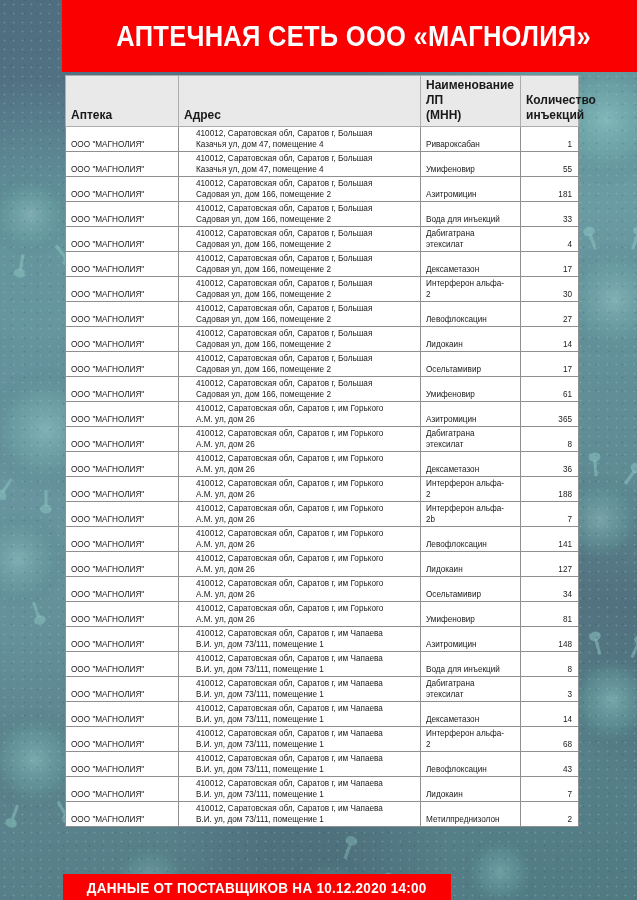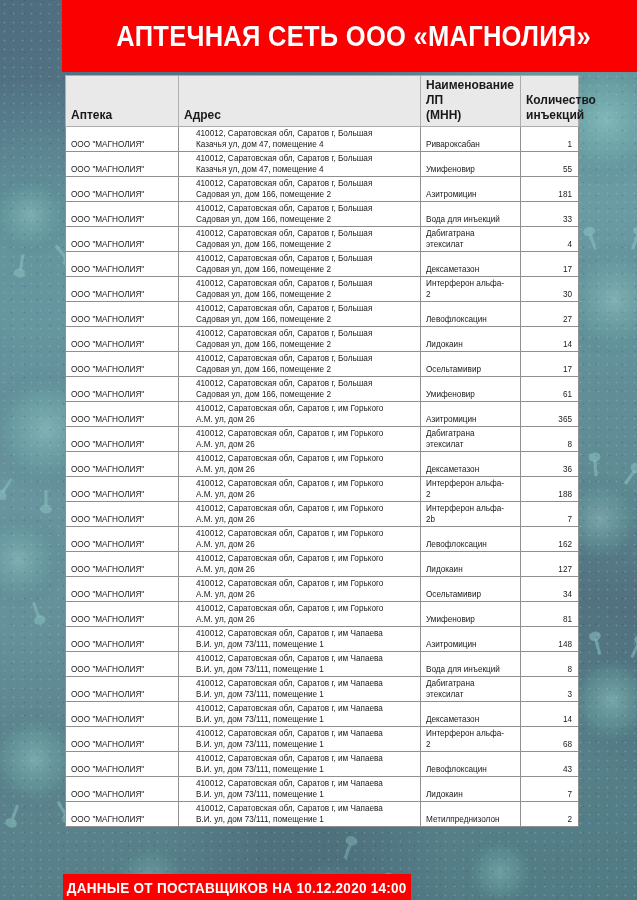--- a/index.html
+++ b/index.html
@@ -52,21 +52,21 @@
   }
   #title-banner .banner-text {
     font-size: 29px;
     font-weight: bold;
     font-stretch: condensed;
     transform: scaleX(.88);
     white-space: nowrap;
     text-shadow: 0 0 1px rgba(0,0,0,.25);
   }
   #footer-banner {
-    left: 63px; top: 874px; width: 348px; height: 26px;
+    left: 63px; top: 874px; width: 388px; height: 26px;
   }
   #footer-banner .banner-text {
     font-size: 15px;
     font-weight: bold;
     transform: scaleX(.9);
     white-space: nowrap;
   }
 
   
   #table-wrap {
@@ -491,21 +491,21 @@
           </tr>
           <tr>
             <td class="apteka">ООО "МАГНОЛИЯ"</td>
             <td class="addr">
               <span class="addr-l1">410012, Саратовская обл, Саратов г, им Горького</span>
               <span class="addr-l2">А.М. ул, дом 26</span>
             </td>
             <td class="name single">
               <span class="nm-l1">Левофлоксацин</span>
             </td>
-            <td class="qty">162</td>
+            <td class="qty">141</td>
           </tr>
           <tr>
             <td class="apteka">ООО "МАГНОЛИЯ"</td>
             <td class="addr">
               <span class="addr-l1">410012, Саратовская обл, Саратов г, им Горького</span>
               <span class="addr-l2">А.М. ул, дом 26</span>
             </td>
             <td class="name single">
               <span class="nm-l1">Лидокаин</span>
             </td>

